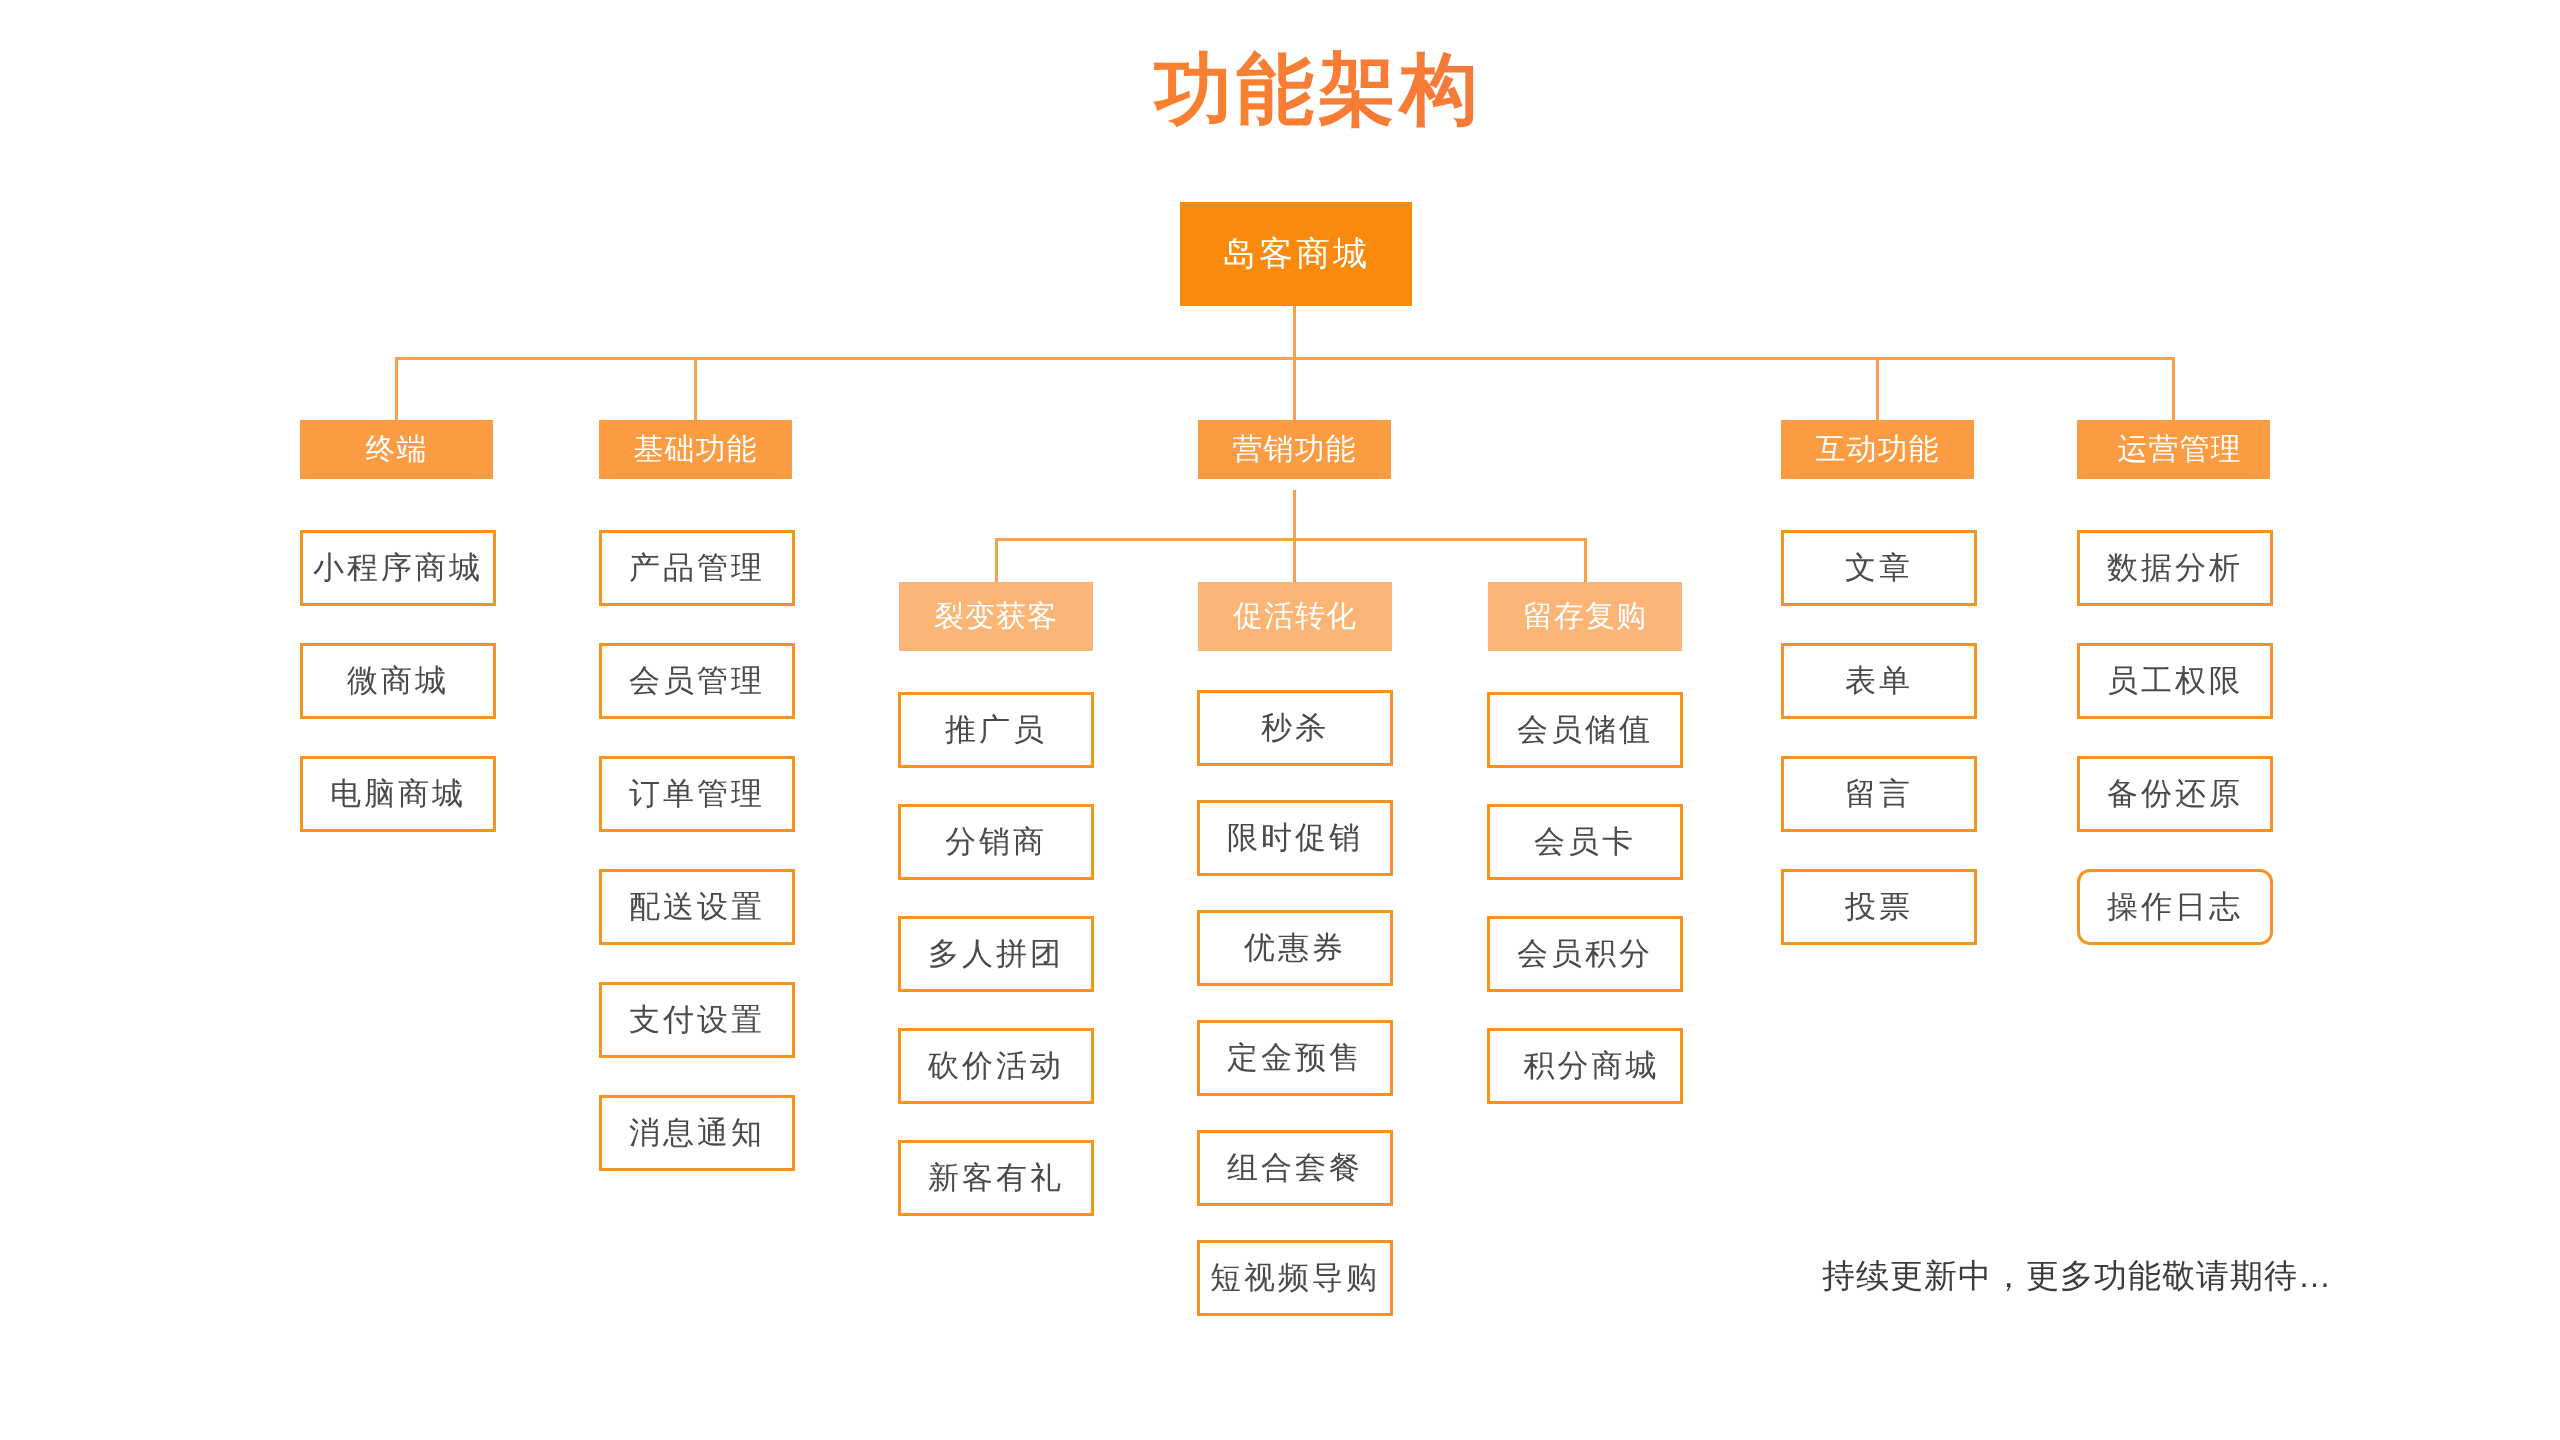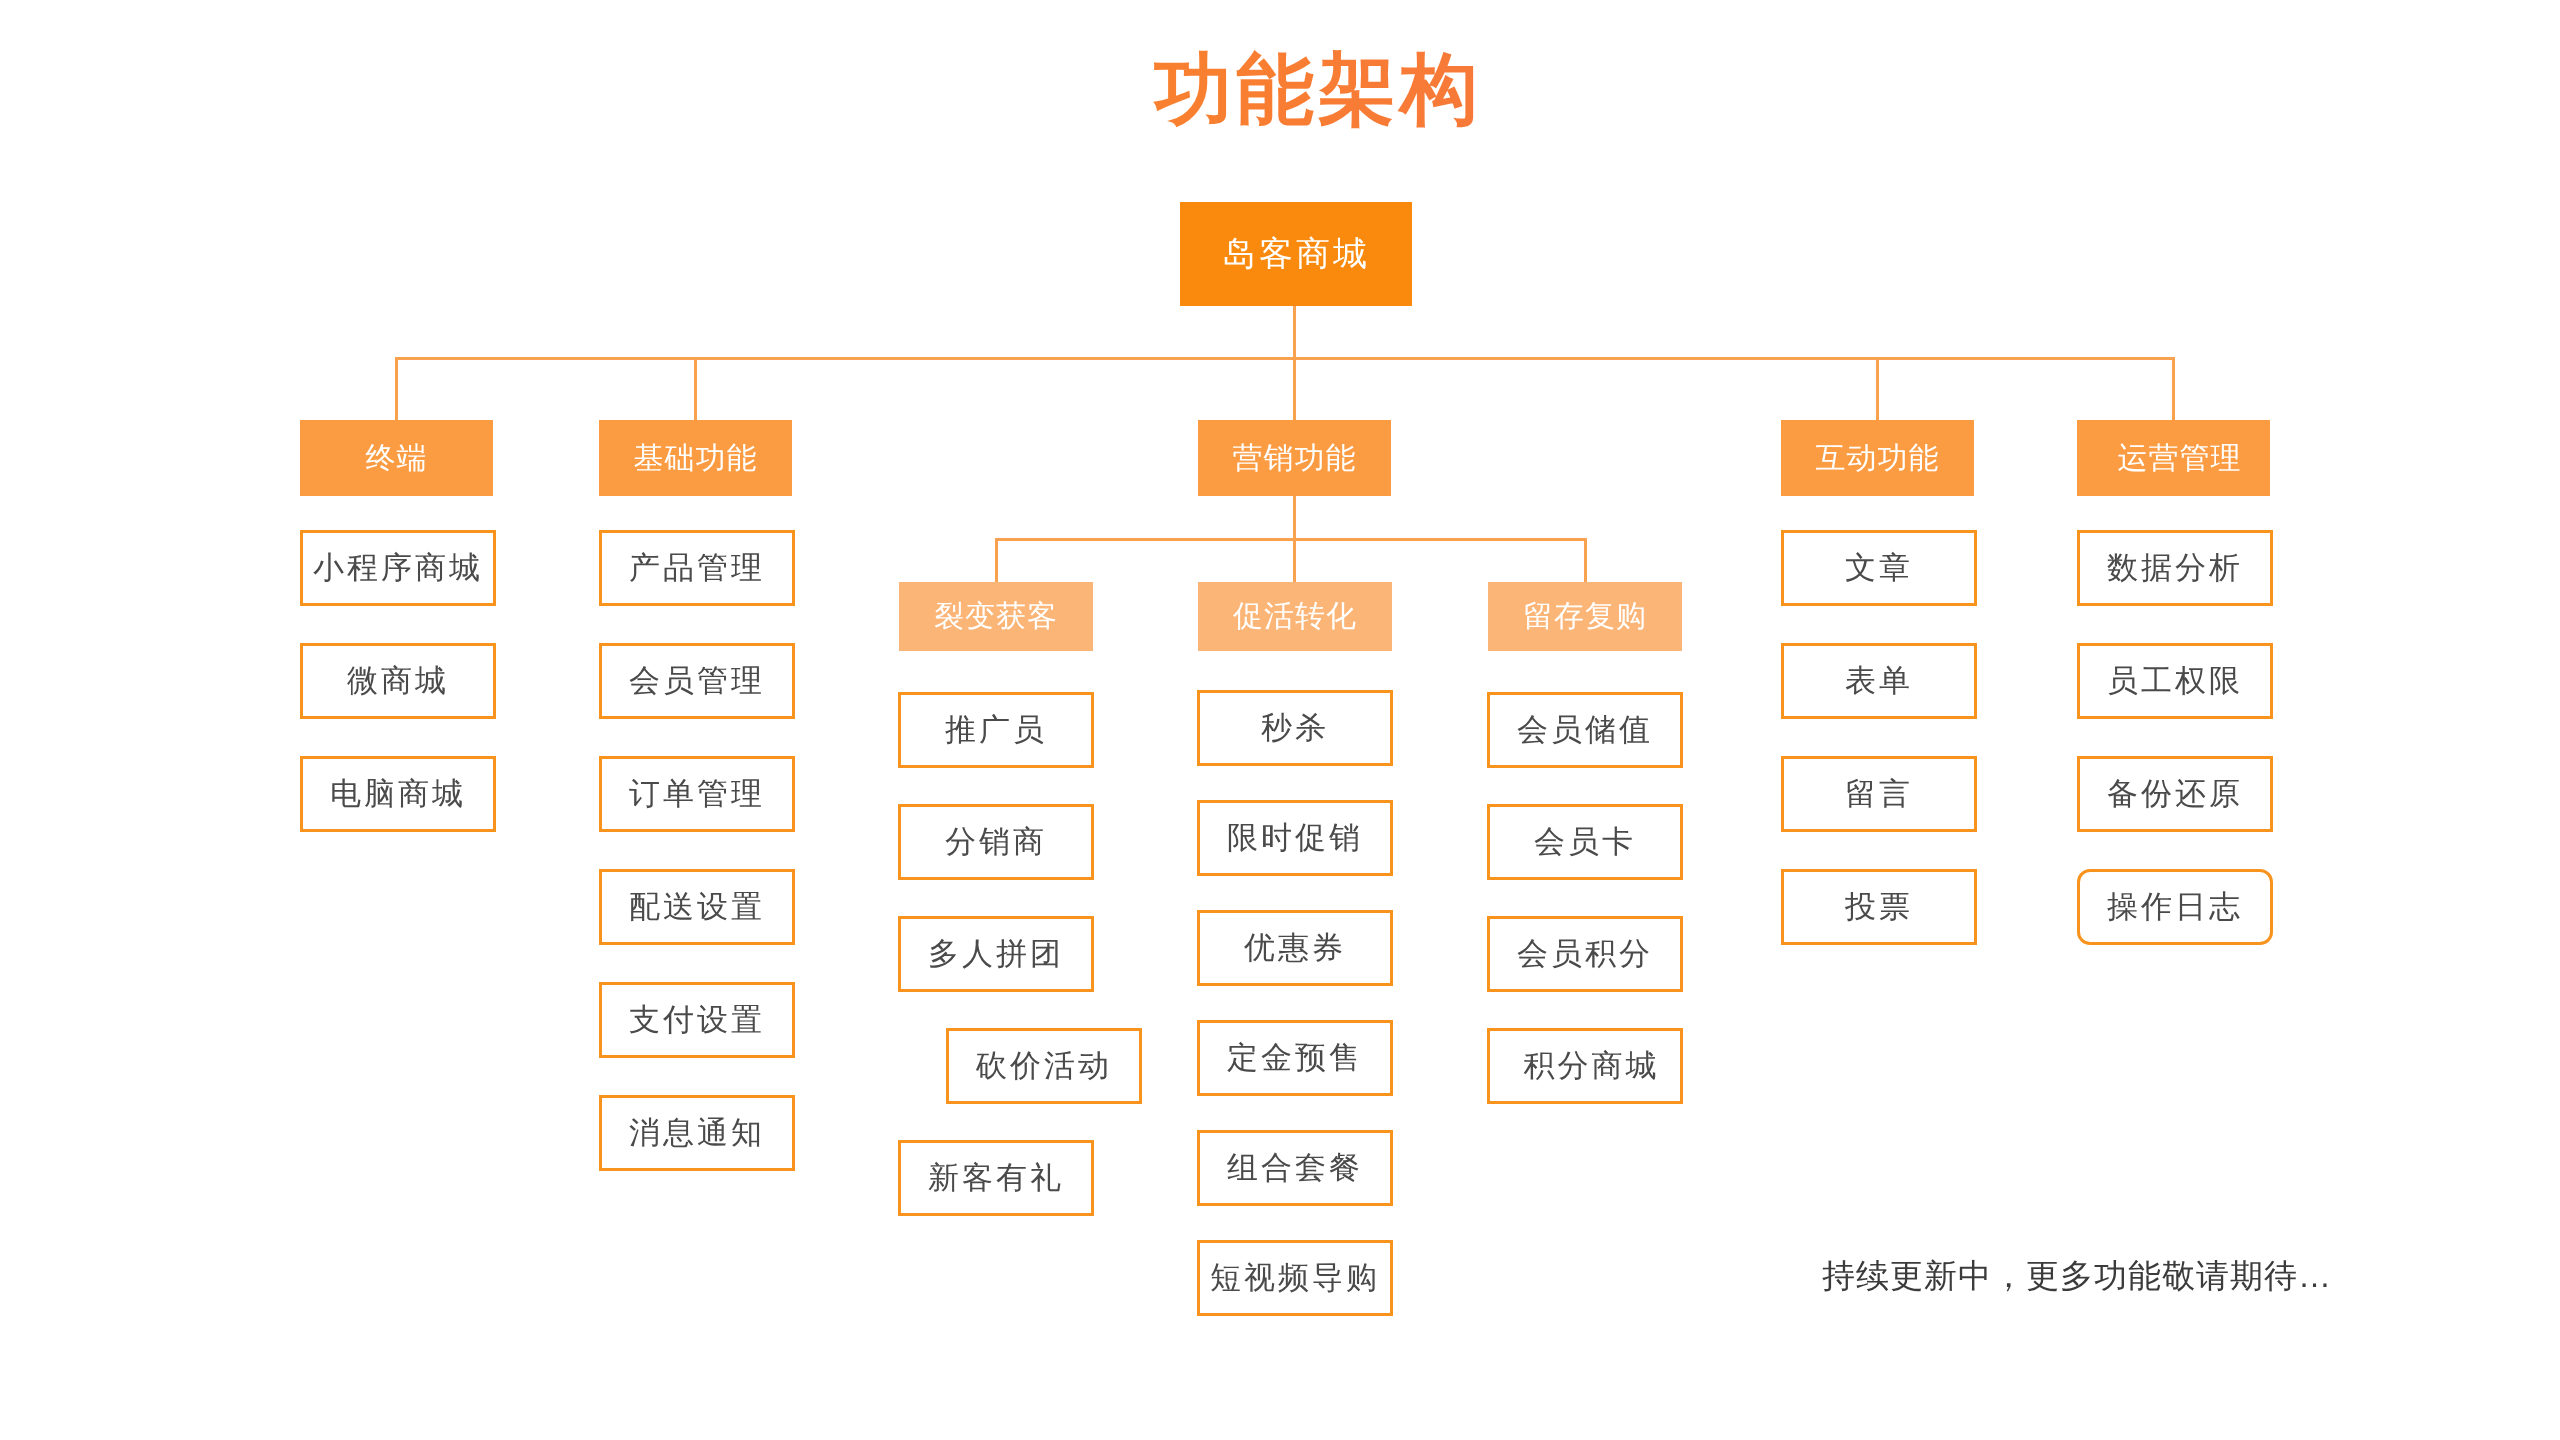--- a/index.html
+++ b/index.html
@@ -41,21 +41,21 @@
     white-space: nowrap;
   }
   .root-node {
     left: 1180px; top: 202px; width: 232px; height: 104px;
     background: #FA8A0D;
     color: #ffffff;
     font-size: 34px;
     letter-spacing: 3px;
   }
   .branch-node {
-    width: 193px; height: 76px; top: 420px;
+    width: 193px; height: 59px; top: 420px;
     background: #FB9B42;
     color: #ffffff;
     font-size: 30px;
     letter-spacing: 1px;
   }
   .group-node {
     width: 194px; height: 69px; top: 582px;
     background: #FBB577;
     color: #ffffff;
     font-size: 30px;
@@ -123,21 +123,21 @@
   <div class="node leaf-node" style="left:599px; top:982px;">支付设置</div>
   <div class="node leaf-node" style="left:599px; top:1095px;">消息通知</div>
 
   <div class="node group-node" style="left:899px;">裂变获客</div>
   <div class="node group-node" style="left:1198px;">促活转化</div>
   <div class="node group-node" style="left:1488px;">留存复购</div>
 
   <div class="node leaf-node" style="left:898px; top:692px;">推广员</div>
   <div class="node leaf-node" style="left:898px; top:804px;">分销商</div>
   <div class="node leaf-node" style="left:898px; top:916px;">多人拼团</div>
-  <div class="node leaf-node" style="left:898px; top:1028px;margin-left:48px;">砍价活动</div>
+  <div class="node leaf-node" style="left:898px; top:1028px;">砍价活动</div>
   <div class="node leaf-node" style="left:898px; top:1140px;">新客有礼</div>
 
   <div class="node leaf-node" style="left:1197px; top:690px;">秒杀</div>
   <div class="node leaf-node" style="left:1197px; top:800px;">限时促销</div>
   <div class="node leaf-node" style="left:1197px; top:910px;">优惠券</div>
   <div class="node leaf-node" style="left:1197px; top:1020px;">定金预售</div>
   <div class="node leaf-node" style="left:1197px; top:1130px;">组合套餐</div>
   <div class="node leaf-node" style="left:1197px; top:1240px;">短视频导购</div>
 
   <div class="node leaf-node" style="left:1487px; top:692px;">会员储值</div>

